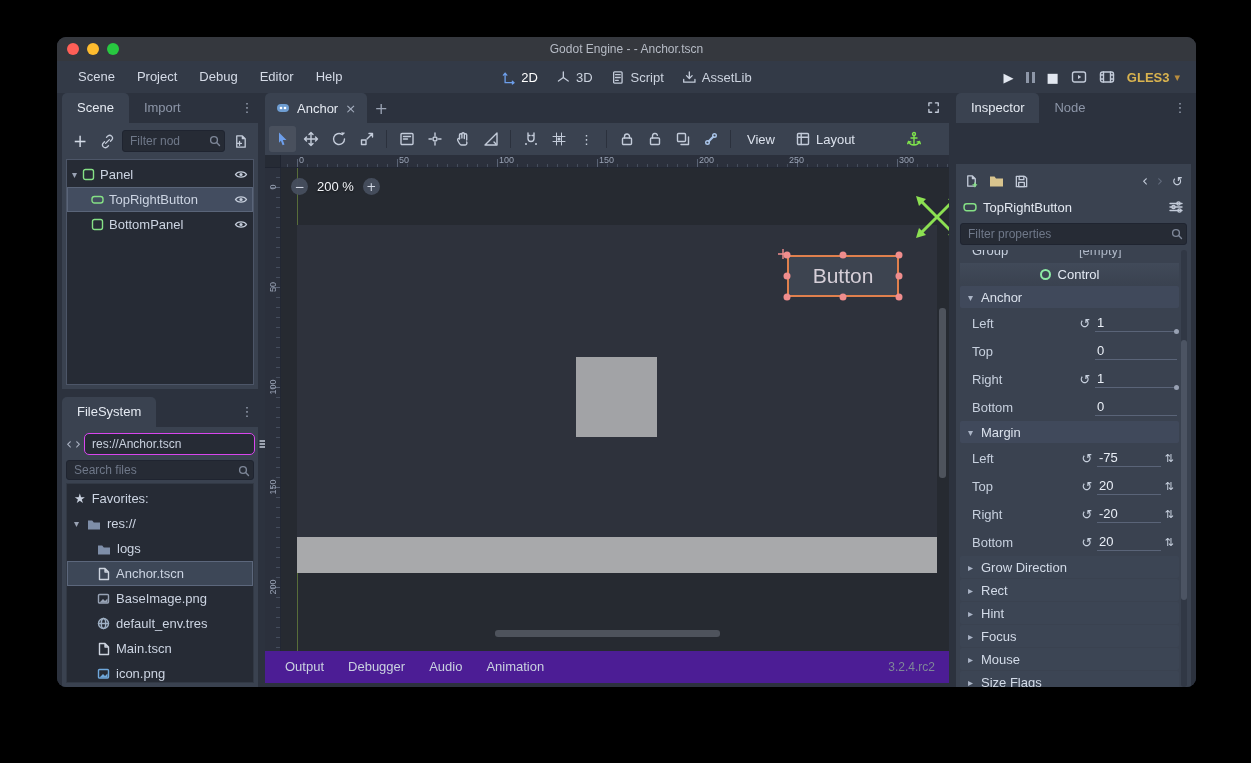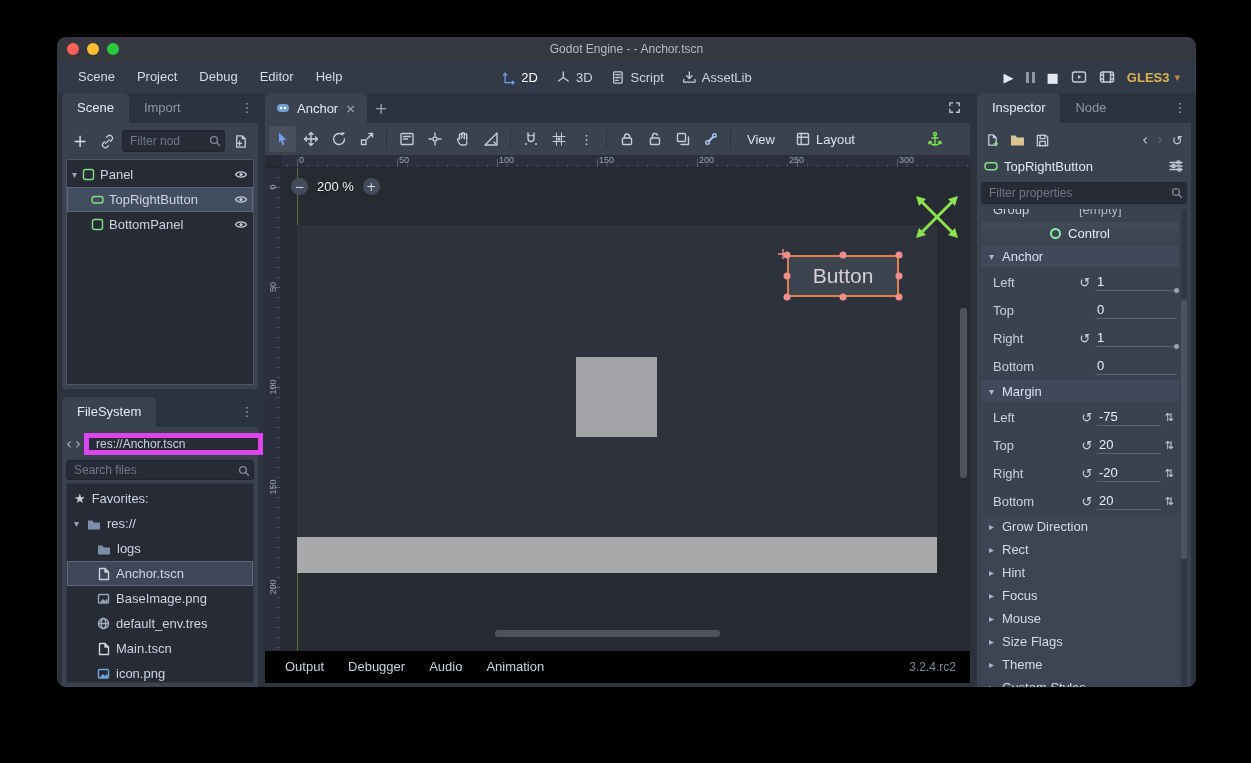--- a/index.html
+++ b/index.html
@@ -29,21 +29,21 @@
   .playglyph { font-size: 13px; color: #e2e7f0; }
   .pausebars { display: flex; gap: 3px; }
   .pausebars i { width: 3px; height: 11px; background: #8e97a8; }
   .renderer { display: flex; align-items: center; gap: 5px; font-size: 13px; font-weight: bold; color: #d9b34f; }
   .renderer .chev { color: #b98d3e; font-size: 11px; }
 
   
   .main { flex: 1; display: flex; padding: 0 5px; gap: 7px; background: #2c323e; min-height: 0; }
   .left-col { width: 196px; flex: none; display: flex; flex-direction: column; min-height: 0; }
   .center-col { flex: 1; display: flex; flex-direction: column; min-width: 0; }
-  .right-col { width: 214px; flex: none; display: flex; flex-direction: column; min-height: 0; }
+  .right-col { width: 235px; flex: none; display: flex; flex-direction: column; min-height: 0; gap: 41px; }
 
   
   .dock-tabs { height: 30px; display: flex; align-items: stretch; flex: none; }
   .tab { font-size: 13px; line-height: 30px; padding: 0 15px; border-radius: 5px 5px 0 0; }
   .tab.active { background: #3a4250; color: #e5eaf2; }
   .tab.inactive { color: #8d96a8; }
   .dots-btn { margin-left: auto; width: 22px; text-align: center; line-height: 30px; color: #9aa3b4; font-size: 13px; }
   .panel-body { background: #3a4250; padding: 4px; display: flex; flex-direction: column; min-height: 0; }
 
   
@@ -63,21 +63,21 @@
   .tree-row .nicon { margin-right: 5px; flex: none; }
   .tree-row.child { padding-left: 24px; }
   .tree-row.selected { background: #434d60; box-shadow: inset 0 0 0 1px #5a6579; }
   .tree-row .eye { margin-left: auto; }
 
   
   .fs-panel { flex: 1; margin-top: 8px; display: flex; flex-direction: column; min-height: 0; }
   .fs-panel .panel-body { flex: 1; }
   .fs-nav { height: 26px; display: flex; align-items: center; gap: 3px; margin-bottom: 3px; flex: none; }
   .nav-arrow { width: 15px; text-align: center; font-size: 15px; color: #aab2c2; }
-  .path-field { flex: 1; height: 22px; background: #262b35; border: 5px solid #d946ef; border-radius: 0;
+  .path-field { flex: 1; height: 22px; background: #262b35; border: 1px solid #d946ef; border-radius: 5px;
     color: #c9d1df; font-size: 12px; font-family: "Liberation Sans", sans-serif; padding: 0 7px; outline: none; }
   .fs-search { height: 20px; margin-bottom: 3px; flex: none; }
   .fs-tree { flex: 1; background: #262b35; border: 1px solid #323945; overflow: hidden; padding-top: 2px; }
   .fs-row { height: 25px; display: flex; align-items: center; font-size: 13px; color: #ccd4e2; padding-left: 7px; }
   .fs-row .arrow { width: 13px; font-size: 10px; color: #9aa3b4; flex: none; }
   .fs-row .ficon { margin-right: 6px; flex: none; }
   .fs-row.lvl1 { padding-left: 30px; }
   .fs-row.selected { background: #3d4757; box-shadow: inset 0 0 0 1px #5c677c; }
   .star { color: #c9d1df; font-size: 13px; margin-right: 6px; }
 
@@ -118,21 +118,21 @@
     border: 2px solid #e0804d; display: flex; align-items: center; justify-content: center; }
   .btn-node span { font-size: 21px; color: #d6cfd8; }
   .handle { position: absolute; width: 7px; height: 7px; border-radius: 50%; background: #f08d8d; transform: translate(-50%,-50%); }
   .zoom-ctrl { position: absolute; left: 10px; top: 10px; display: flex; align-items: center; gap: 9px; }
   .zoom-btn { width: 17px; height: 17px; border-radius: 50%; background: rgba(70,78,94,0.95); color: #d5dbe7;
     display: flex; align-items: center; justify-content: center; font-size: 12px; }
   .zoom-label { font-size: 13px; color: #f2f4f8; text-shadow: 0 1px 2px rgba(0,0,0,.6); }
   .vscroll { position: absolute; right: 3px; top: 140px; width: 7px; height: 170px; background: #4e535c; border-radius: 3px; }
   .hscroll { position: absolute; left: 214px; top: 462px; width: 225px; height: 7px; background: #4e535c; border-radius: 3px; }
 
-  .bottom-bar { height: 32px; margin-bottom: 4px; background: #000000; display: flex; align-items: center;
+  .bottom-bar { height: 32px; margin-bottom: 4px; background: #4c1d95; display: flex; align-items: center;
     padding: 0 8px; flex: none; }
   .bb-btn { padding: 0 12px; font-size: 13px; color: #c9d1df; line-height: 32px; }
   .version { margin-left: auto; font-size: 12px; color: #7e8798; padding-right: 6px; }
 
   
   .right-col .panel-body { flex: 1; padding: 4px 4px 0 4px; }
   .insp-toolbar { height: 26px; display: flex; align-items: center; gap: 10px; padding: 0 4px; flex: none; }
   .insp-toolbar .rgrp { margin-left: auto; display: flex; align-items: center; gap: 9px; }
   .histchev { font-size: 15px; color: #c3cbd9; }
   .histchev.dim { color: #626b7c; }

